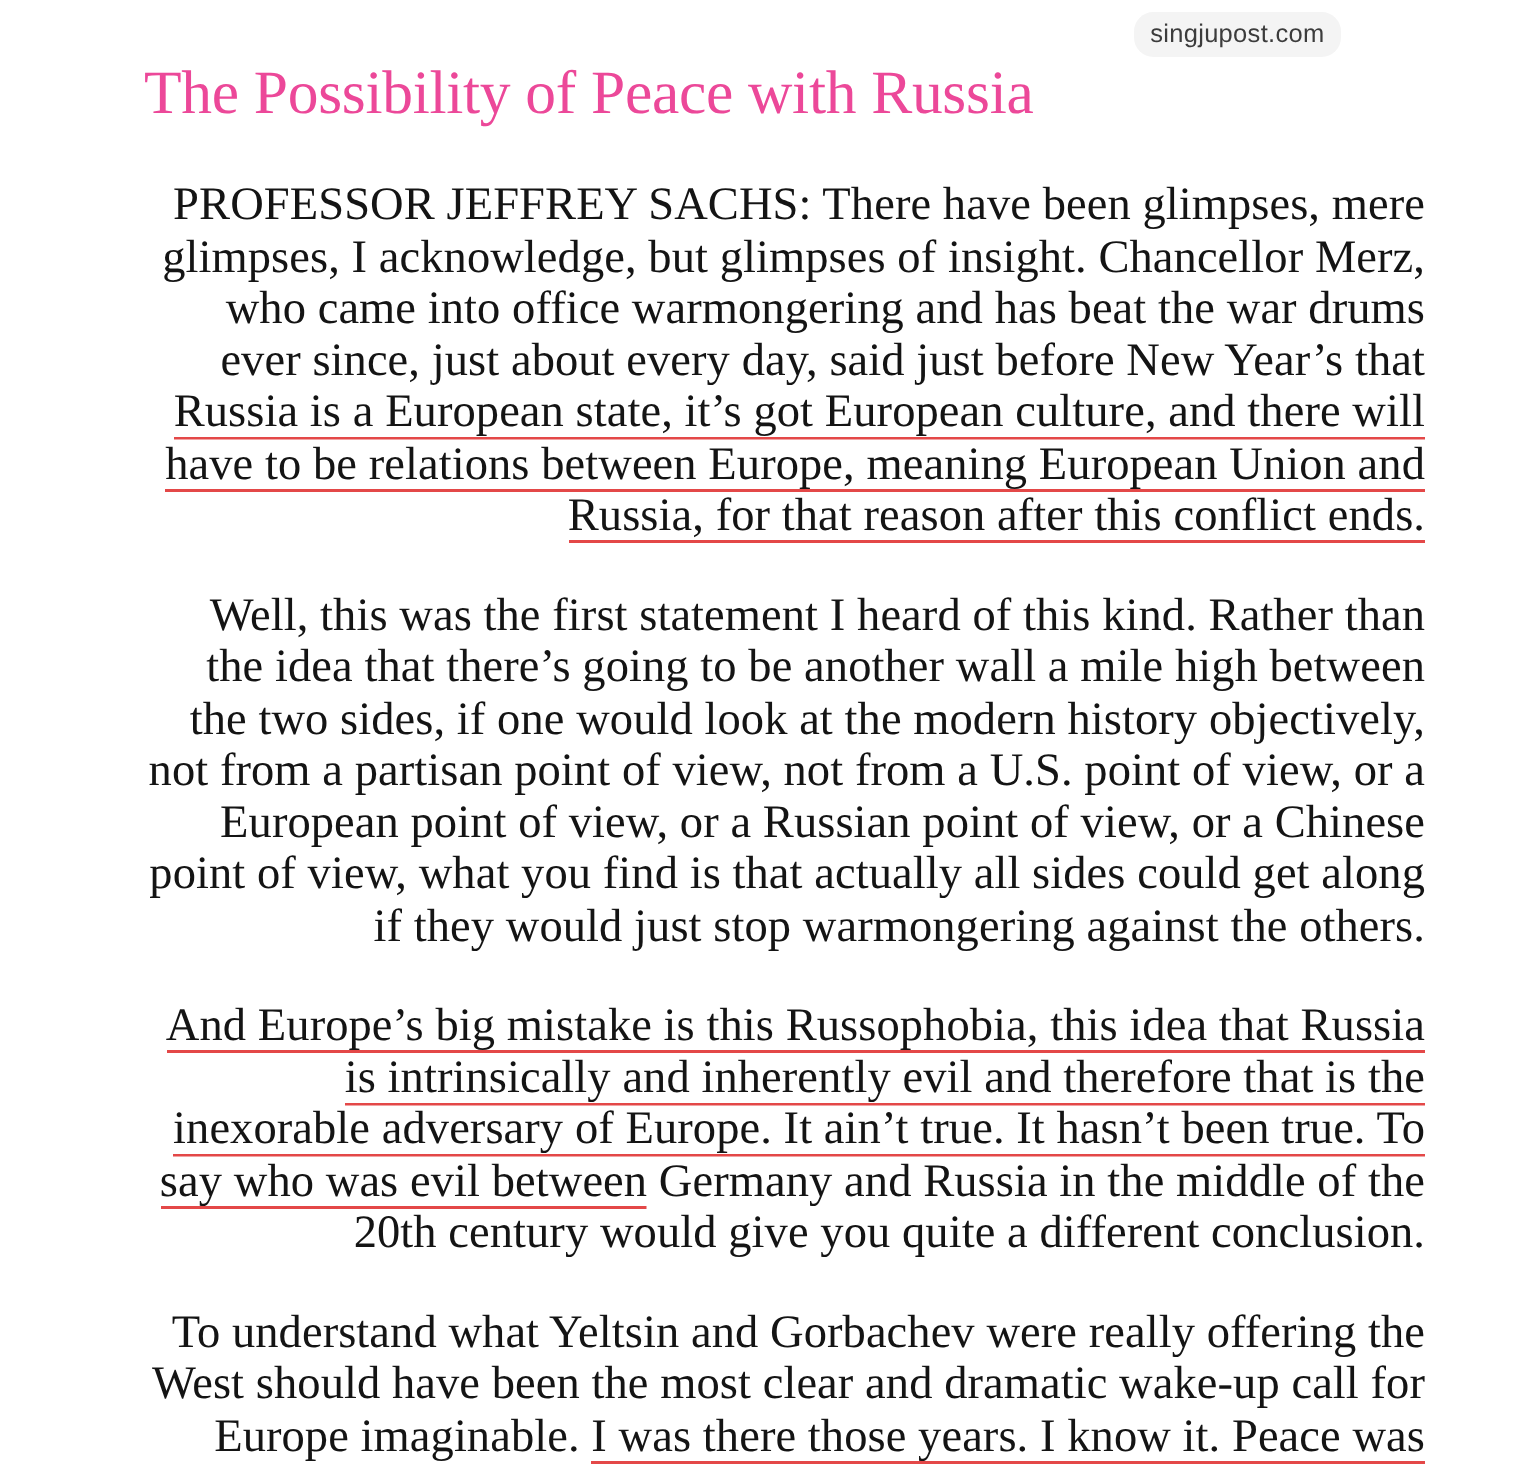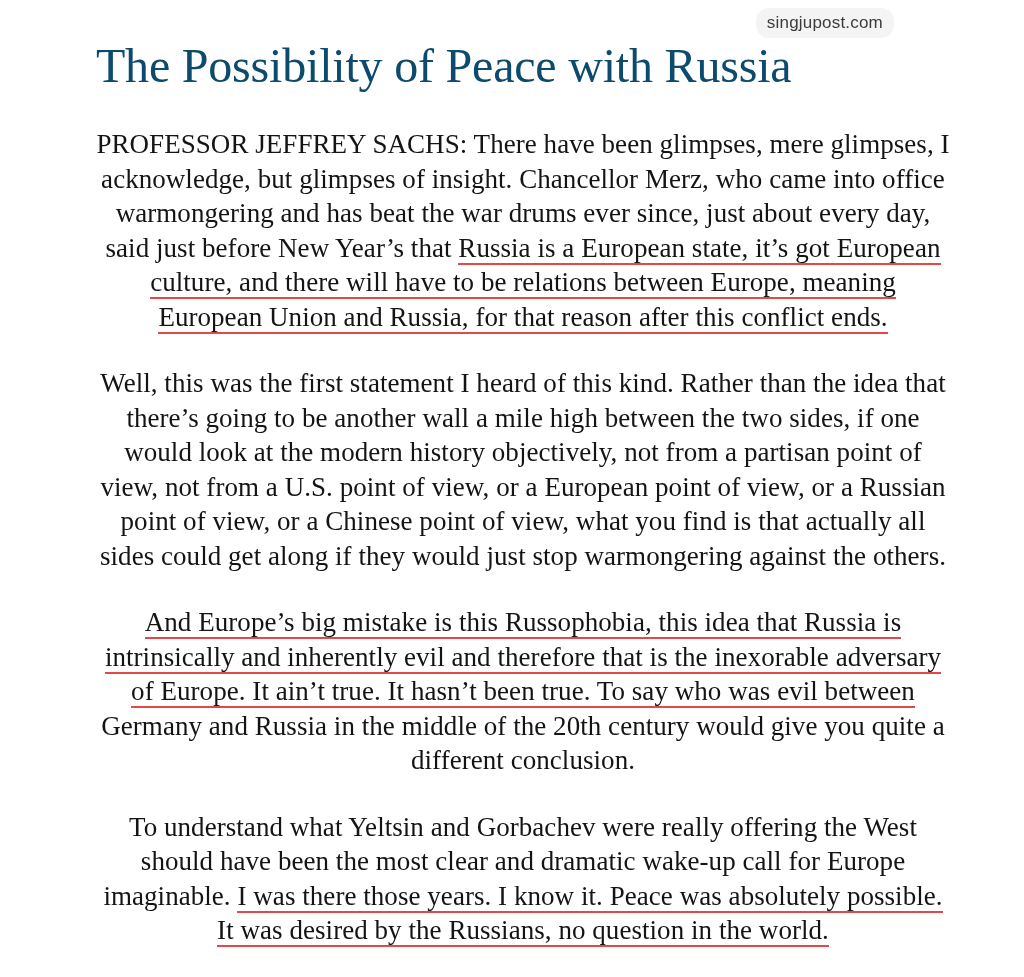--- a/index.html
+++ b/index.html
@@ -28,33 +28,33 @@
     letter-spacing: 0.2px;
     white-space: nowrap;
   }
   .page {
     padding: 30px 74px 0 96px;
     box-sizing: border-box;
   }
   h1.title {
     font-family: "Liberation Serif", serif;
     font-weight: normal;
-    font-size: 48px;
+    font-size: 41px;
     line-height: 1.15;
     margin: 8px 0 34px 0;
     letter-spacing: -0.2px;
-    color: #0c4a6e;
+    color: #ec4899;
   }
   p.para {
-    font-size: 27px;
+    font-size: 31px;
     line-height: 34.5px;
     margin: 0 0 32px 0;
     color: #141414;
     letter-spacing: 0.05px;
-    text-align: center;
+    text-align: right;
   }
   
   .ul {
     background-image: linear-gradient(to top, rgba(226,62,62,0.95) 0px, rgba(226,62,62,0.95) 1.8px, rgba(0,0,0,0) 1.8px);
     background-repeat: repeat-x;
     background-position: 0 100%;
     padding-bottom: 2px;
     box-decoration-break: clone;
     -webkit-box-decoration-break: clone;
   }

